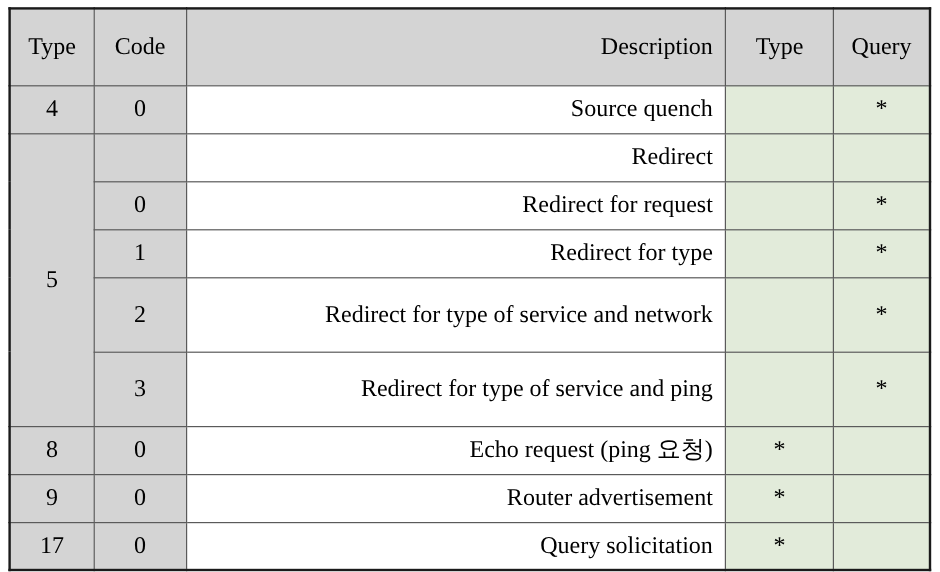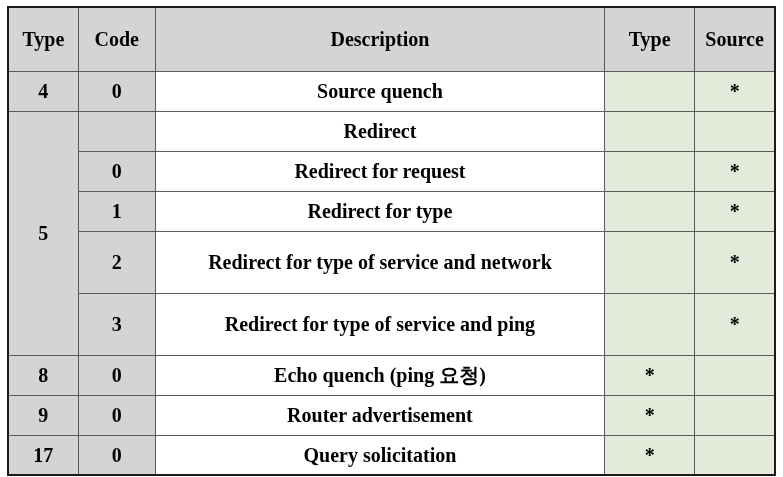--- a/index.html
+++ b/index.html
@@ -31,53 +31,53 @@
     height: 467px;
     border: 2px solid #1a1a1a;
     background: #ffffff;
   }
 
   table.icmp-table td,
   table.icmp-table th {
     border: 1px solid #5a5a5a;
     padding: 0 10px;
     font-size: 20px;
-    font-weight: bold;
+    font-weight: normal;
     line-height: 1.2;
     vertical-align: middle;
     box-sizing: border-box;
     margin-left: 47px;
   }
 
   
   col.col-type  { width: 70px; }
   col.col-code  { width: 77px; }
   col.col-desc  { width: 448px; }
   col.col-query { width: 90px; }
   col.col-error { width: 80px; }
 
   
   thead th {
     background: #d4d4d4;
-    text-align: center;
+    text-align: right;
     height: 64px;
     border-bottom: 2px solid #1a1a1a;
   }
   thead th.center { text-align: center; }
 
   
   td.key-cell {
     background: #d4d4d4;
     text-align: center;
   }
 
   
   td.desc-cell {
     background: #ffffff;
-    text-align: center;
+    text-align: right;
   }
 
   
   td.flag-cell {
     background: #e2ebda;
     text-align: center;
   }
 
   
   tr.r-normal td { height: 40px; }
@@ -94,21 +94,21 @@
       <col class="col-desc">
       <col class="col-query">
       <col class="col-error">
     </colgroup>
     <thead>
       <tr>
         <th class="center">Type</th>
         <th class="center">Code</th>
         <th>Description</th>
         <th class="center">Type</th>
-        <th class="center">Source</th>
+        <th class="center">Query</th>
       </tr>
     </thead>
     <tbody id="table-body">
         <tr class="r-normal">
           <td class="key-cell" rowspan="1">4</td>
           <td class="key-cell">0</td>
           <td class="desc-cell">Source quench</td>
           <td class="flag-cell"></td>
           <td class="flag-cell">*</td>
         </tr>
@@ -139,21 +139,21 @@
         </tr>
         <tr class="r-tall">
           <td class="key-cell">3</td>
           <td class="desc-cell">Redirect for type of service and ping</td>
           <td class="flag-cell"></td>
           <td class="flag-cell">*</td>
         </tr>
         <tr class="r-normal">
           <td class="key-cell" rowspan="1">8</td>
           <td class="key-cell">0</td>
-          <td class="desc-cell">Echo quench (ping 요청)</td>
+          <td class="desc-cell">Echo request (ping 요청)</td>
           <td class="flag-cell">*</td>
           <td class="flag-cell"></td>
         </tr>
         <tr class="r-normal">
           <td class="key-cell" rowspan="1">9</td>
           <td class="key-cell">0</td>
           <td class="desc-cell">Router advertisement</td>
           <td class="flag-cell">*</td>
           <td class="flag-cell"></td>
         </tr>

